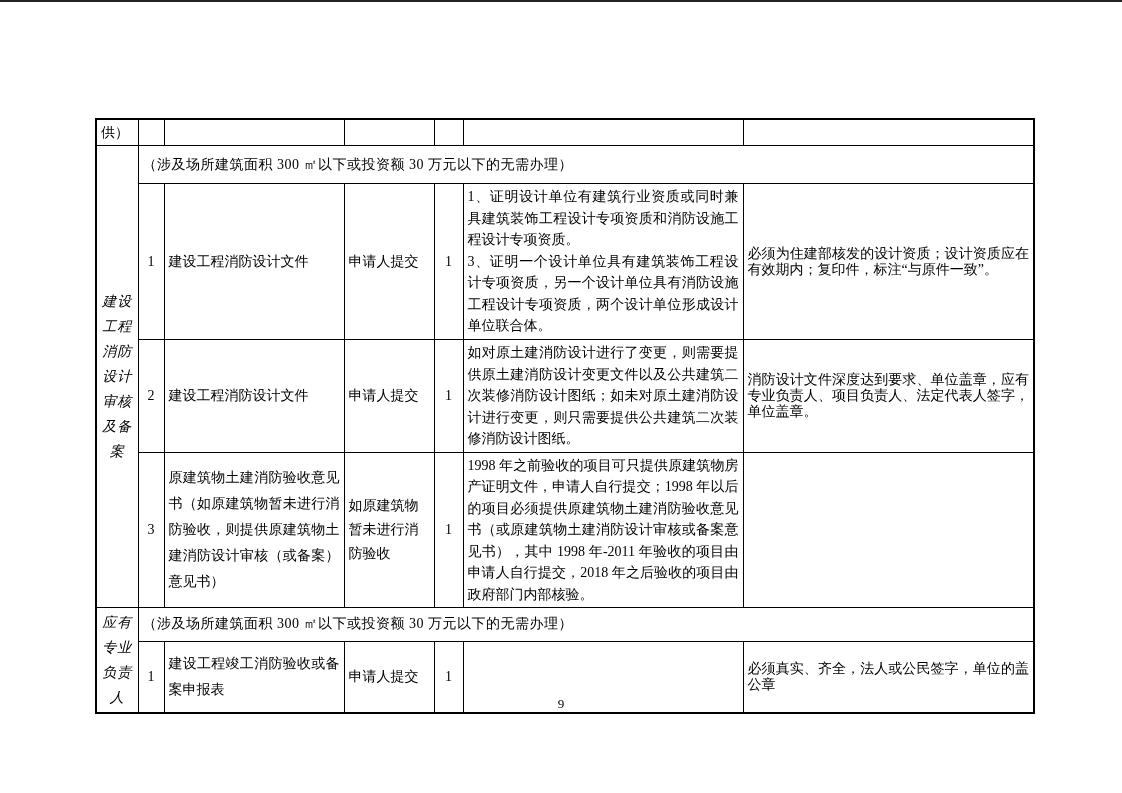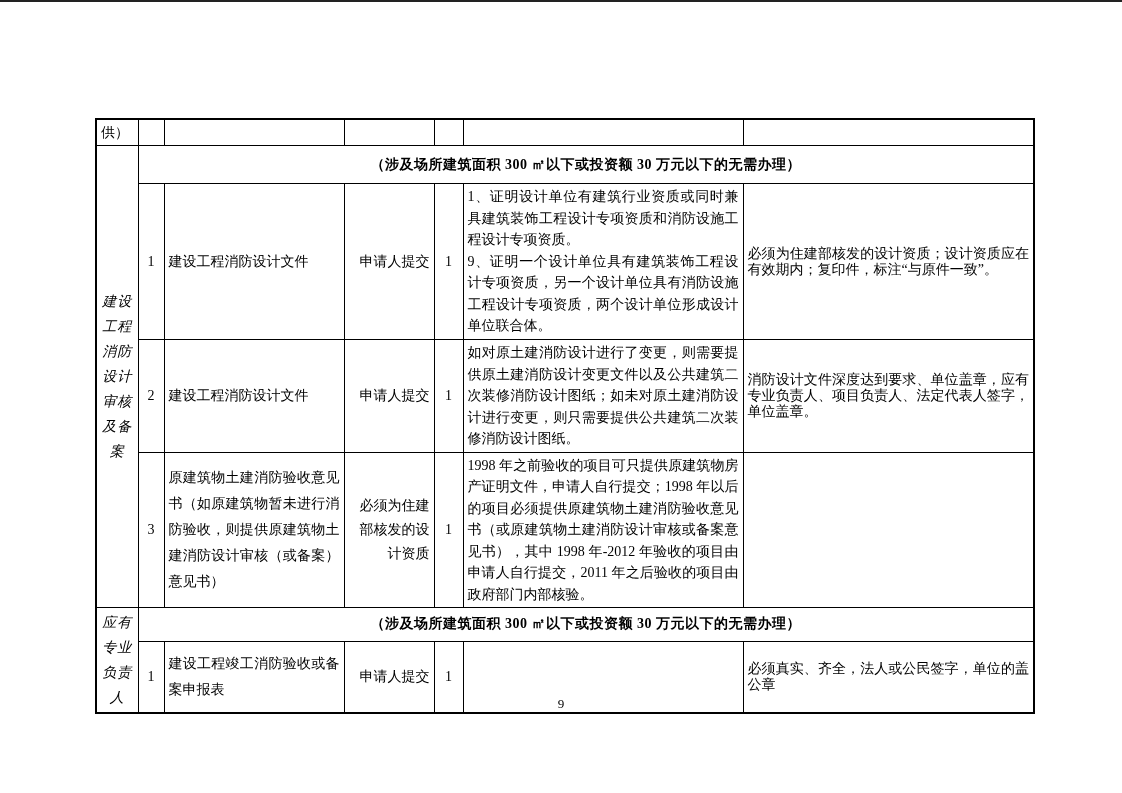--- a/index.html
+++ b/index.html
@@ -41,36 +41,35 @@
   td.c-section{
     text-align:center;
     padding:2px 5px;
     line-height:25px;
     font-size:15px;
     letter-spacing:1px;
     font-style:italic;
   }
   td.c-carry{ text-align:left; font-size:15px; padding-left:3px; }
   td.c-note{
-    text-align:center;
-    font-weight:bold;
+    font-weight:normal;
     font-size:19px;
     letter-spacing:0.5px;
     padding:0 2px;
     line-height:22px;
   }
   td.c-no{ text-align:center; }
   td.c-name{
     text-align:justify;
     text-justify:inter-ideograph;
     line-height:26px;
     padding:2px 4px;
     font-size:14.5px;
   }
-  td.c-src{ text-align:right; line-height:24px; padding:2px 2px; }
+  td.c-src{ text-align:left; line-height:24px; padding:2px 2px; }
   td.c-cnt{ text-align:center; }
   td.c-desc{
     text-align:justify;
     text-justify:inter-ideograph;
     white-space:pre-line;
     line-height:21.5px;
     padding:2px 6px;
     font-size:14px;
   }
   td.c-req{
@@ -119,39 +118,39 @@
       <td class="c-section" rowspan="4">建设工程消防设计审核及备案</td>
       <td class="c-note" colspan="6">（涉及场所建筑面积 300 ㎡以下或投资额 30 万元以下的无需办理）</td>
     </tr>
 
     <tr class="r-d1">
       <td class="c-no">1</td>
       <td class="c-name">建设工程消防设计文件</td>
       <td class="c-src">申请人提交</td>
       <td class="c-cnt">1</td>
       <td class="c-desc">1、证明设计单位有建筑行业资质或同时兼具建筑装饰工程设计专项资质和消防设施工程设计专项资质。
-9、证明一个设计单位具有建筑装饰工程设计专项资质，另一个设计单位具有消防设施工程设计专项资质，两个设计单位形成设计单位联合体。</td>
+3、证明一个设计单位具有建筑装饰工程设计专项资质，另一个设计单位具有消防设施工程设计专项资质，两个设计单位形成设计单位联合体。</td>
       <td class="c-req">必须为住建部核发的设计资质；设计资质应在有效期内；复印件，标注“与原件一致”。</td>
     </tr>
 
     <tr class="r-d2">
       <td class="c-no">2</td>
       <td class="c-name">建设工程消防设计文件</td>
       <td class="c-src">申请人提交</td>
       <td class="c-cnt">1</td>
       <td class="c-desc">如对原土建消防设计进行了变更，则需要提供原土建消防设计变更文件以及公共建筑二次装修消防设计图纸；如未对原土建消防设计进行变更，则只需要提供公共建筑二次装修消防设计图纸。</td>
       <td class="c-req">消防设计文件深度达到要求、单位盖章，应有专业负责人、项目负责人、法定代表人签字，单位盖章。</td>
     </tr>
 
     <tr class="r-d3">
       <td class="c-no">3</td>
       <td class="c-name">原建筑物土建消防验收意见书（如原建筑物暂未进行消防验收，则提供原建筑物土建消防设计审核（或备案）意见书）</td>
-      <td class="c-src">必须为住建部核发的设计资质</td>
+      <td class="c-src">如原建筑物暂未进行消防验收</td>
       <td class="c-cnt">1</td>
-      <td class="c-desc">1998 年之前验收的项目可只提供原建筑物房产证明文件，申请人自行提交；1998 年以后的项目必须提供原建筑物土建消防验收意见书（或原建筑物土建消防设计审核或备案意见书），其中 1998 年-2012 年验收的项目由申请人自行提交，2011 年之后验收的项目由政府部门内部核验。</td>
+      <td class="c-desc">1998 年之前验收的项目可只提供原建筑物房产证明文件，申请人自行提交；1998 年以后的项目必须提供原建筑物土建消防验收意见书（或原建筑物土建消防设计审核或备案意见书），其中 1998 年-2011 年验收的项目由申请人自行提交，2018 年之后验收的项目由政府部门内部核验。</td>
       <td class="c-req"></td>
     </tr>
 
     <tr class="r-note2">
       <td class="c-section" rowspan="2">应有专业负责人</td>
       <td class="c-note" colspan="6">（涉及场所建筑面积 300 ㎡以下或投资额 30 万元以下的无需办理）</td>
     </tr>
 
     <tr class="r-d4">
       <td class="c-no">1</td>

